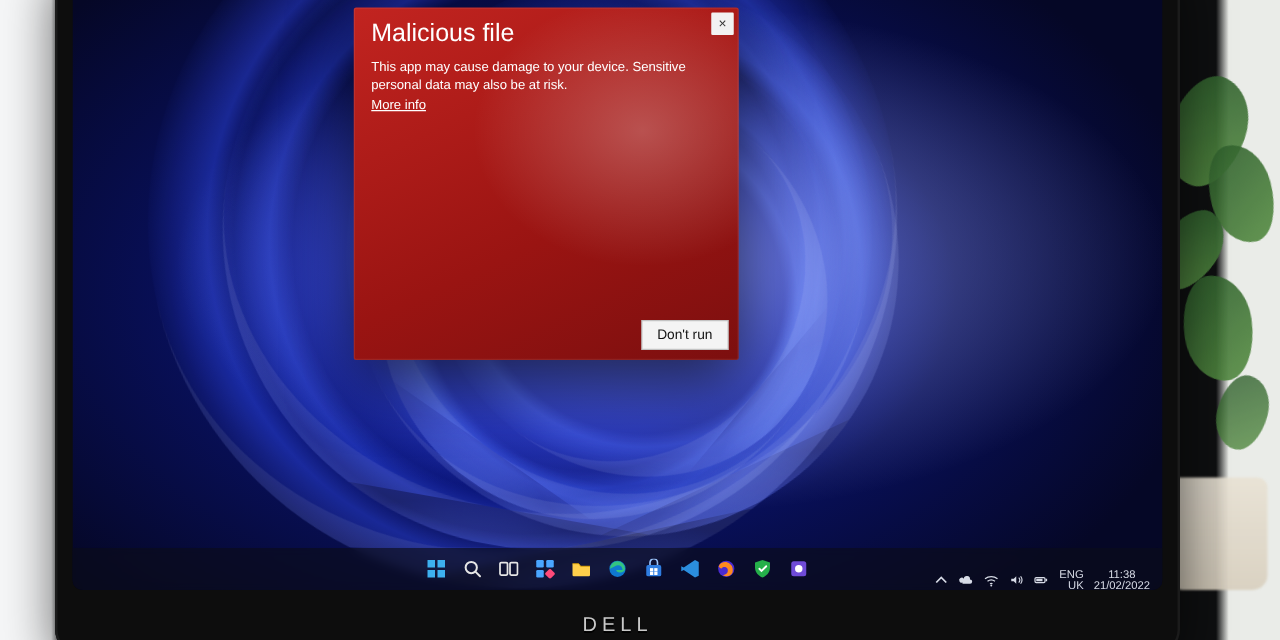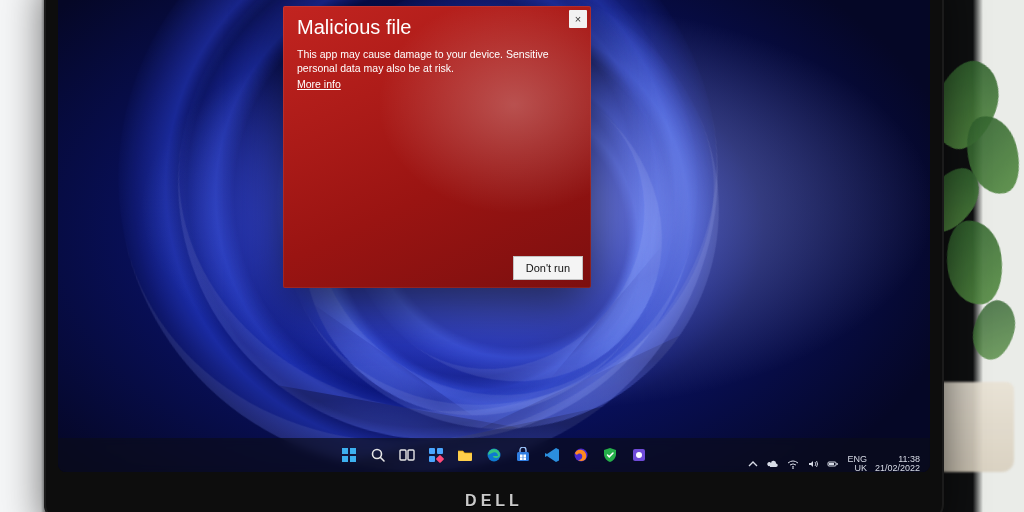--- a/index.html
+++ b/index.html
@@ -70,21 +70,21 @@
     border-radius: 18px;
     box-shadow: 0 0 0 2px #1b1b1b inset, 0 10px 40px rgba(0,0,0,.6);
   }
   .dell-logo {
     position: absolute;
     bottom: 2px;
     left: 50%;
     transform: translateX(-50%);
     color: #c9c9c9;
     font-family: Arial, sans-serif;
-    font-weight: 700;
+    font-weight: 400;
     letter-spacing: 4px;
     font-size: 16px;
     text-shadow: 0 1px 0 #000;
   }
 
   
   .screen {
     position: absolute;
     left: 14px;
     right: 14px;
@@ -151,21 +151,21 @@
     position: absolute;
     right: 10px;
     top: 18px; bottom: 0;
     display: flex;
     align-items: center;
     gap: 8px;
     color: #d7dbe6;
     font-size: 9px;
     line-height: 1.05;
   }
-  .tray .clock { text-align: right; }
+  .tray .clock { text-align: center; }
   .tray .lang { text-align: right; }
   .tray-icon { width: 12px; height: 12px; display:flex; align-items:center; justify-content:center; }
   .tray-icon svg { width: 12px; height: 12px; fill:#d7dbe6; }
 
   
   .dialog {
     position: absolute;
     left: 225px;
     top: 16px;
     width: 308px;

